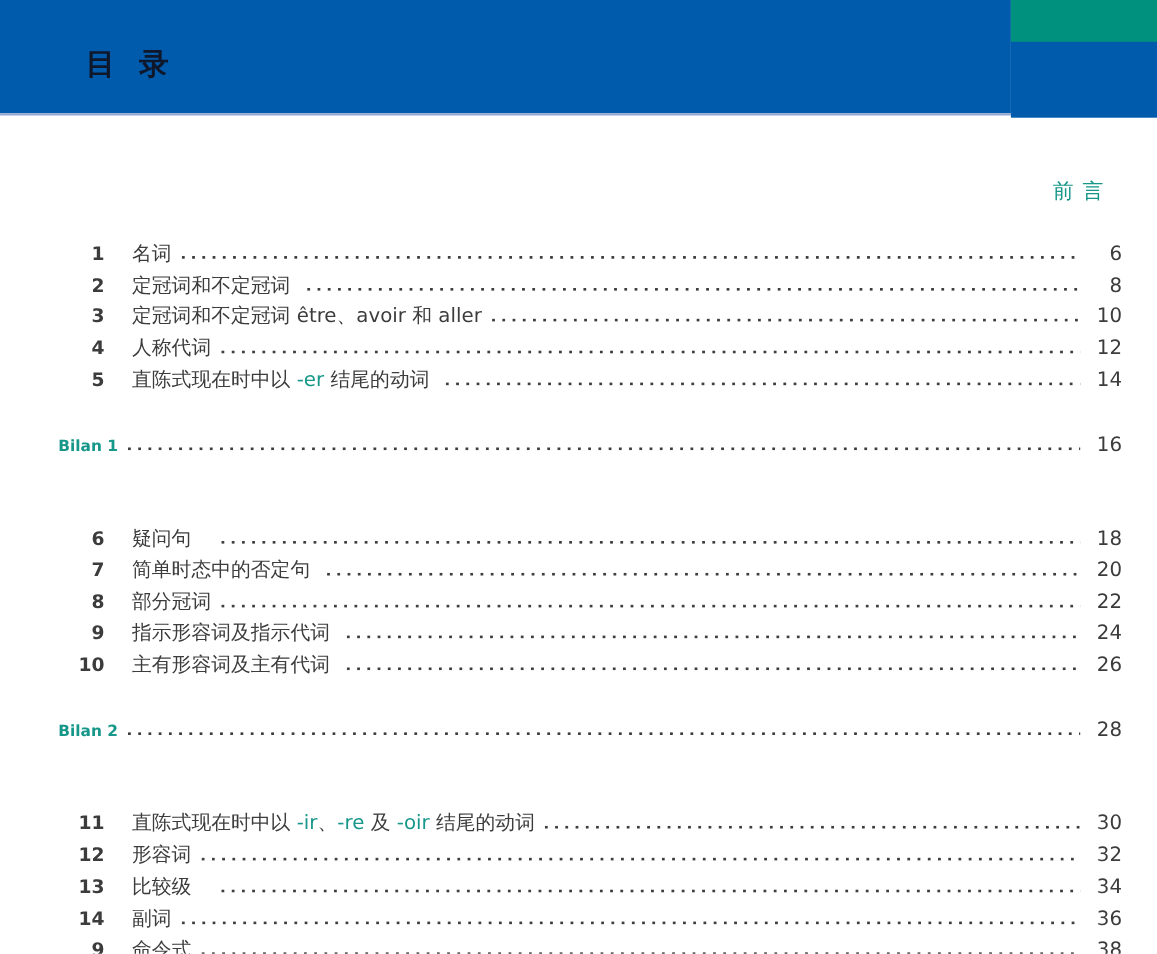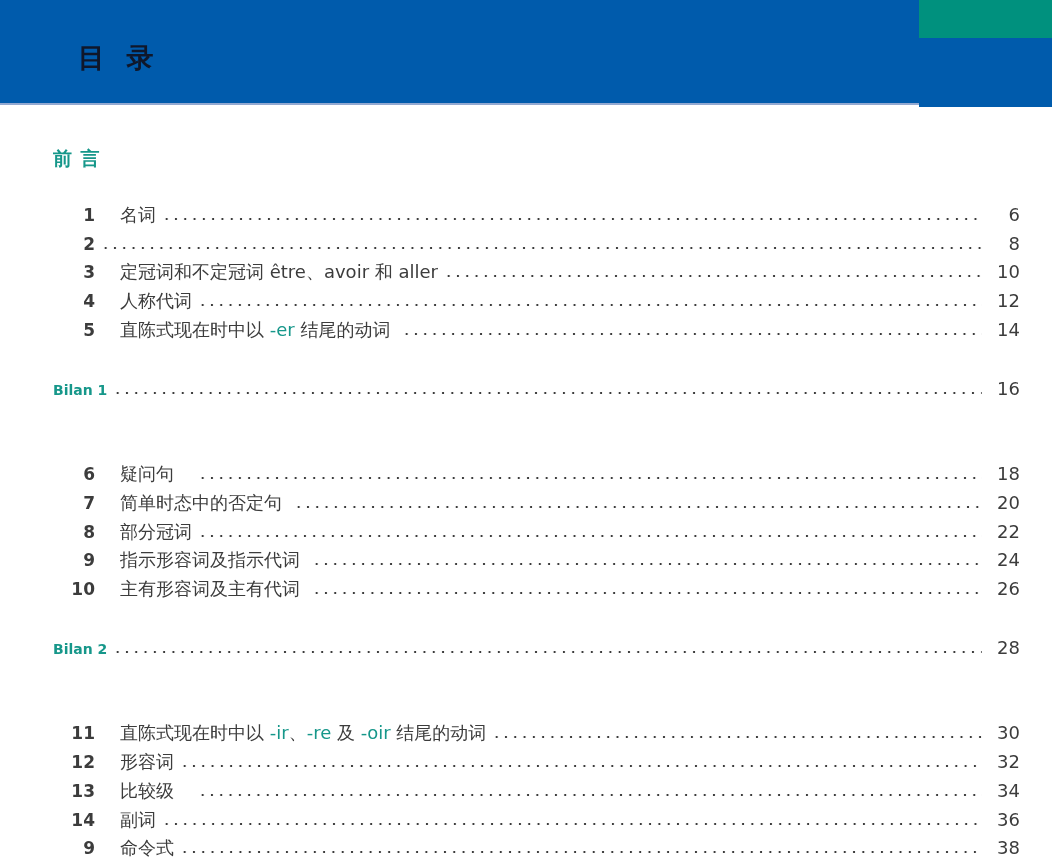--- a/index.html
+++ b/index.html
@@ -24,23 +24,23 @@
   .hdr-title{
     position:absolute; left:62px; top:24px; margin:16px;
     color:#0f172a; font-size:27px; font-weight:bold; letter-spacing:6px;
     font-family:"DejaVu Serif","Liberation Serif",serif;
     white-space:pre;
   }
 
   
   .content{ padding:40px 32px 0 53px; }
   .preface{
-    margin:0; color:var(--teal-text);
-    font-size:19px; font-weight:bold; line-height:22px;
-    letter-spacing:1px; white-space:pre;
+    margin:16px; color:var(--teal-text);
+    font-size:19px; font-weight:normal; line-height:22px;
+    letter-spacing:1px; white-space:pre;text-align:right;
   }
   .entries-group{ margin-top:32px; }
   .bilan-row{ margin-top:30px; }
   .bilan-row + .entries-group{ margin-top:56px; }
 
   .toc-row{
     display:flex; align-items:baseline;
     line-height:27.7px; font-size:18px; color:var(--ink);
   }
   .row-num{
@@ -78,20 +78,21 @@
     <div class="toc">
         <div class="entries-group">
           <div class="toc-row entry-row">
             <span class="row-num">1</span>
             <span class="row-label"><span class="seg">名词</span></span>
             <span class="leader"></span>
             <span class="row-page">6</span>
           </div>
           <div class="toc-row entry-row">
             <span class="row-num">2</span>
+            <span class="row-label"><span class="seg">定冠词和不定冠词 </span></span>
             <span class="leader"></span>
             <span class="row-page">8</span>
           </div>
           <div class="toc-row entry-row">
             <span class="row-num">3</span>
             <span class="row-label"><span class="seg">定冠词和不定冠词 être、avoir 和 aller</span></span>
             <span class="leader"></span>
             <span class="row-page">10</span>
           </div>
           <div class="toc-row entry-row">

